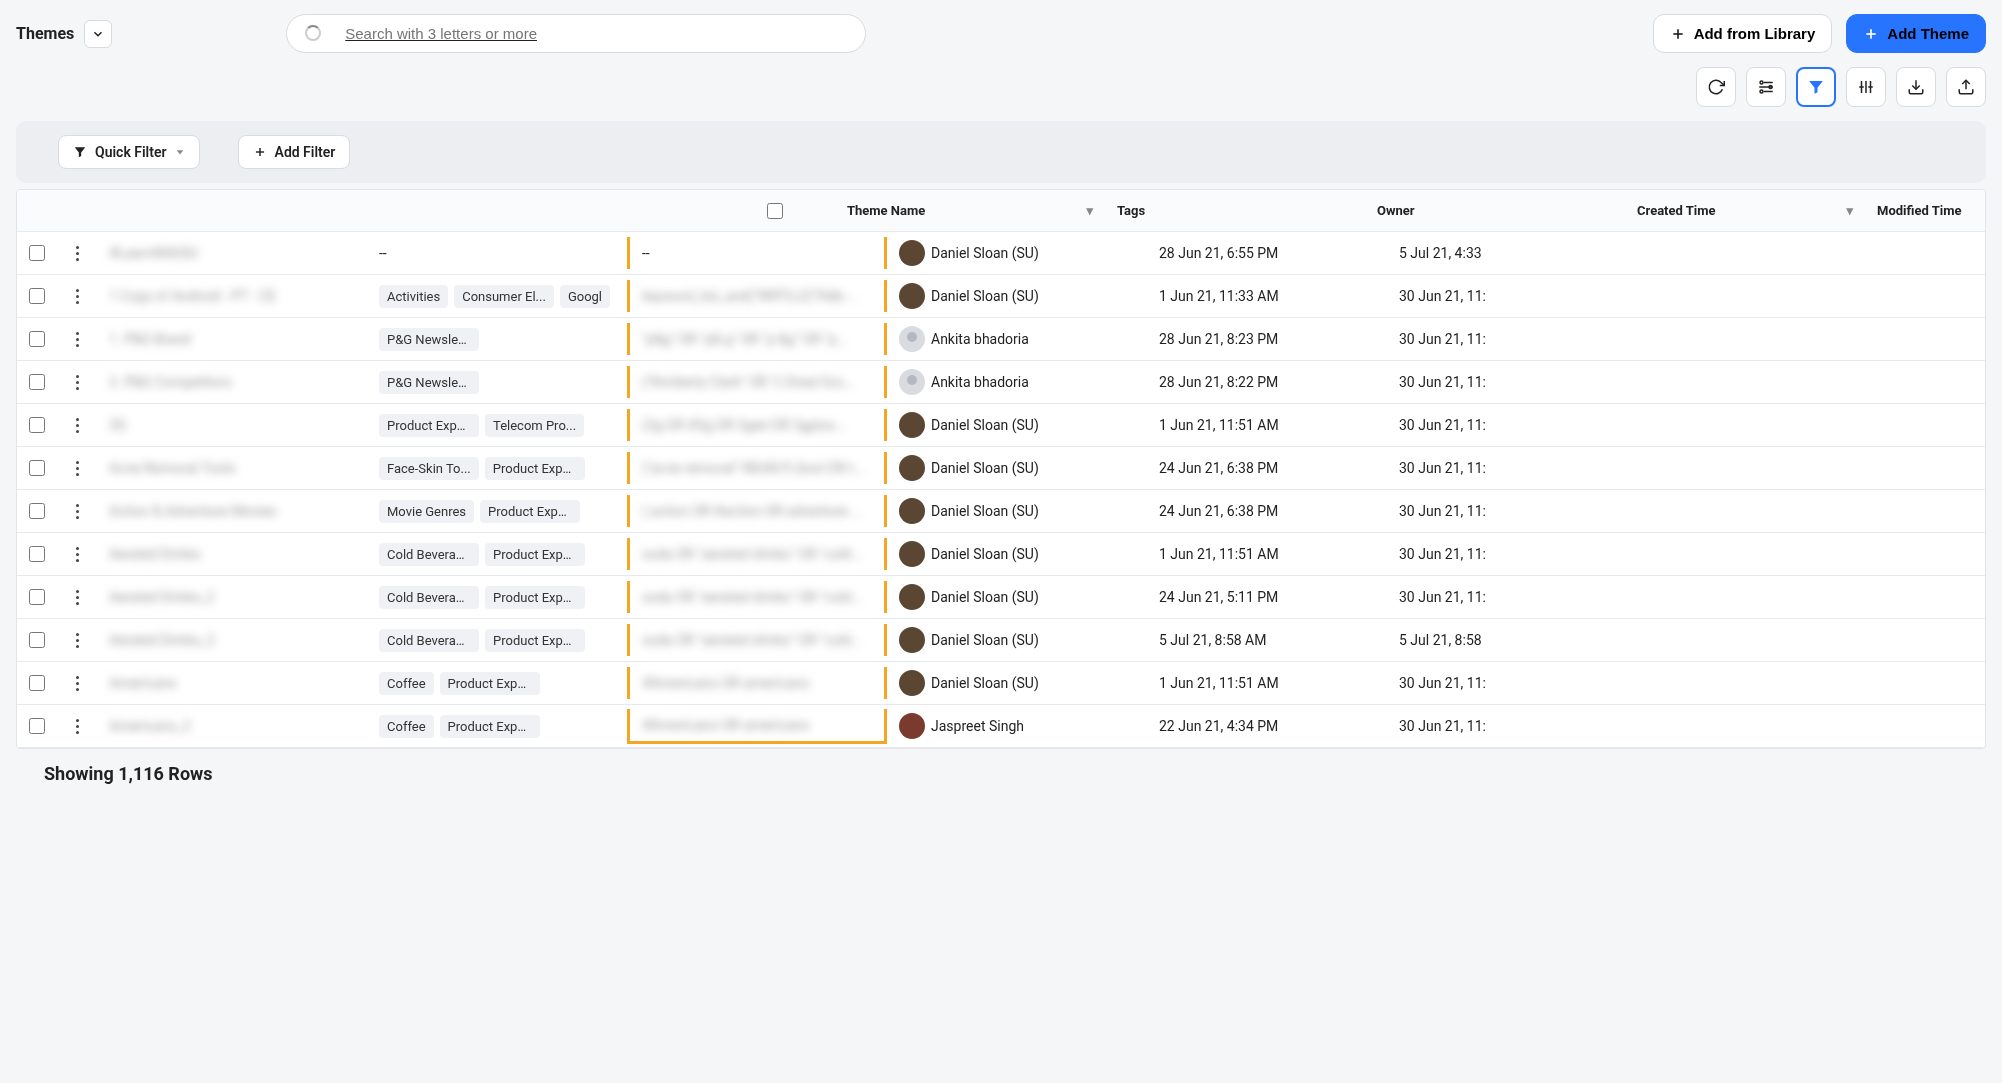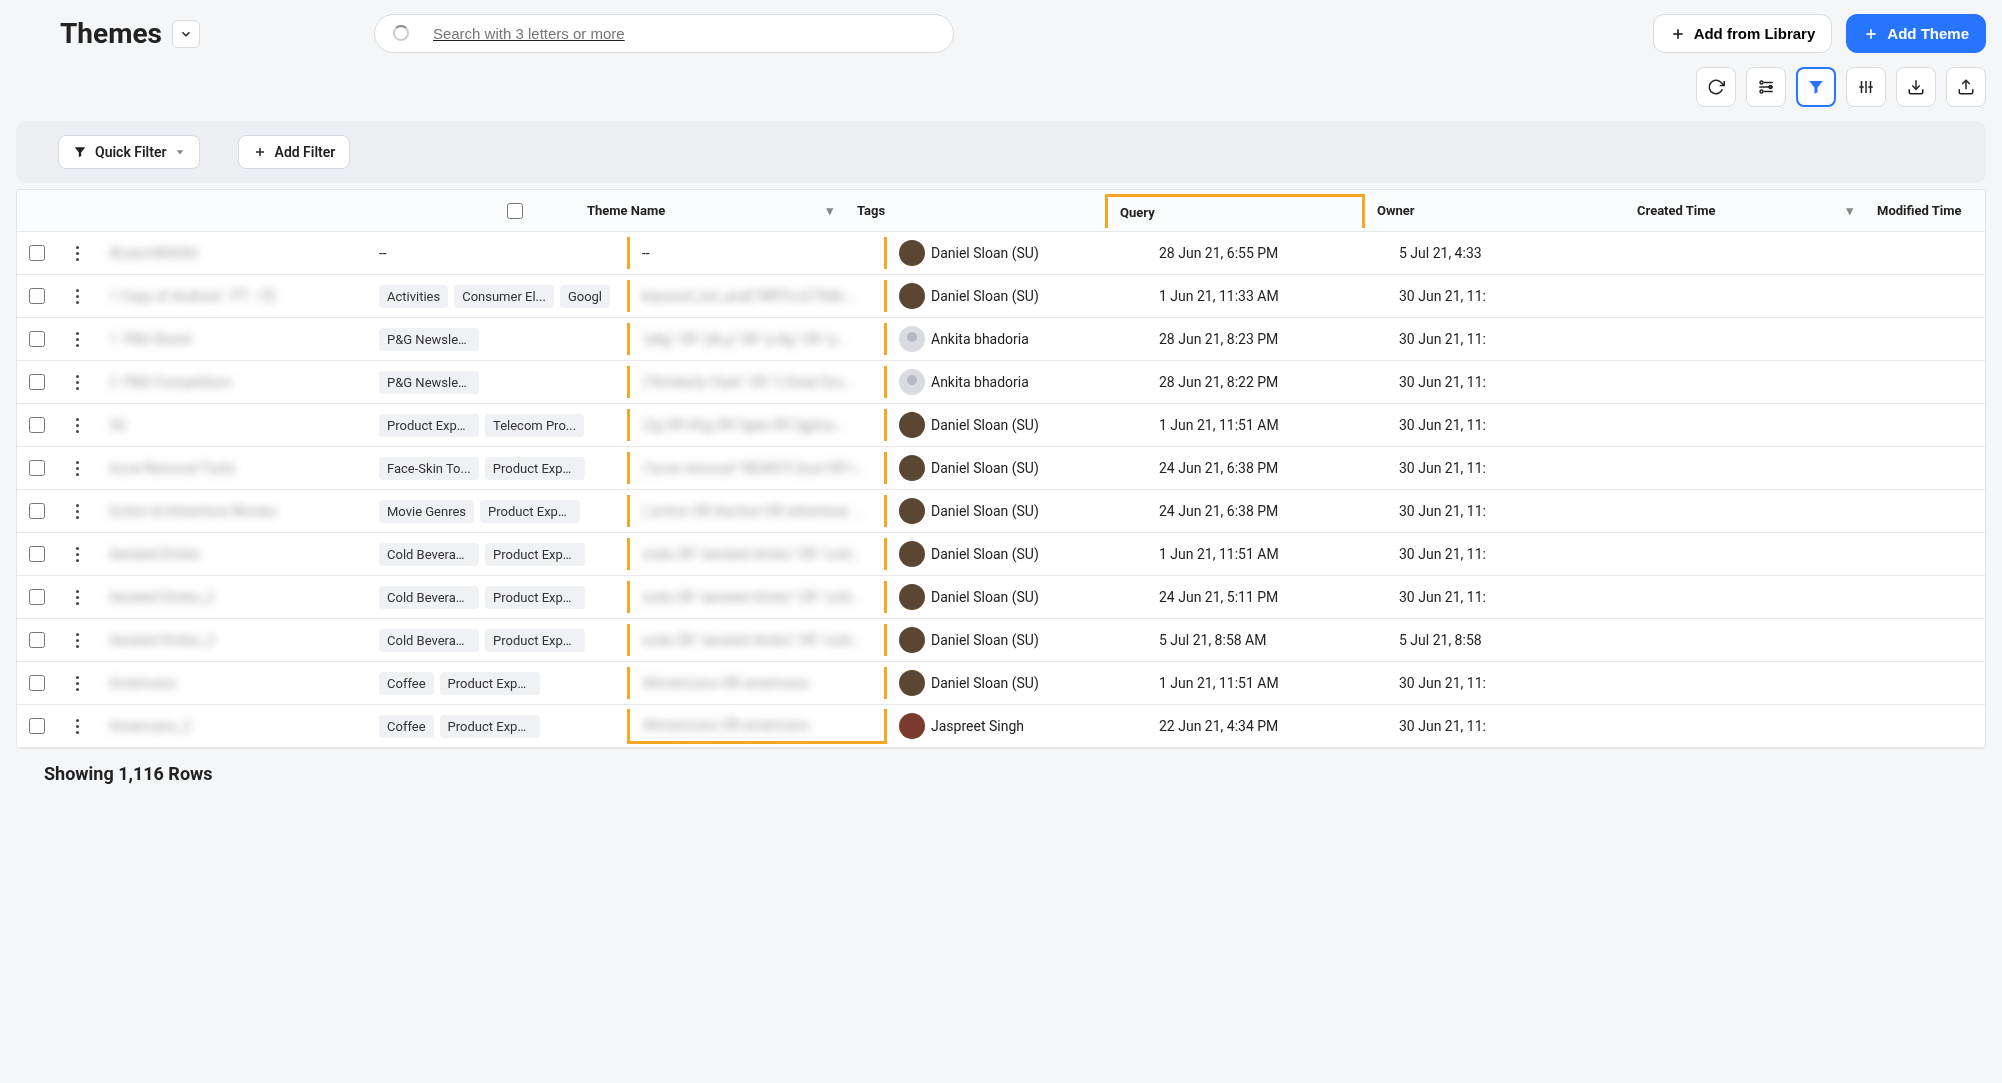--- a/index.html
+++ b/index.html
@@ -1,27 +1,27 @@
 <!DOCTYPE html>
 <html><head>
 <meta charset="utf-8">
 <style>
 * { box-sizing: border-box; margin: 0; padding: 0; }
 body { font-family: -apple-system, BlinkMacSystemFont, "Segoe UI", Roboto, sans-serif; background: #f5f6f8; color: #222; font-size: 14px; }
 .container { padding: 14px 16px; }
 .top-bar { display: flex; align-items: center; gap: 14px; margin-bottom: 14px; }
 .title-group { display: flex; align-items: center; gap: 10px; }
-.page-title { font-size: 28px; font-weight: 700; margin-left: 44px; }
+.page-title { font-size: 16px; font-weight: 700; }
 .chev-btn { width: 28px; height: 28px; border: 1px solid #d9dbe1; border-radius: 6px; background: #fff; display:flex; align-items:center; justify-content:center; cursor:pointer; }
 .spacer-flex { flex: 1; }
 .search-wrap { flex: 0 0 580px; display:flex; gap:24px; background:#fff; border:1px solid #d9dbe1; border-radius: 30px; padding: 10px 18px; margin-left: 160px; text-decoration: underline;}
 .search-wrap input { border:none; outline:none; flex:1; font-size:15px; color:#666; }
 .spinner { width:16px; height:16px; border:2px solid #ccc; border-top-color:#888; border-radius:50%; }
 .btn { display:flex; align-items:center; gap:8px; padding:10px 16px; border-radius:11px; font-weight:600; font-size:15px; cursor:pointer; border:1px solid #d9dbe1; background:#fff; }
-.btn-primary { background:#2774ff; border-color:#2774ff; color:#ffffff; }
+.btn-primary { background:#2774ff; border-color:#2774ff; color:#000000; }
 .toolbar-row2 { display:flex; justify-content:flex-end; gap:10px; margin-bottom:14px; }
 .icon-btn { width:40px; height:40px; border:1px solid #d9dbe1; border-radius:8px; background:#fff; display:flex; align-items:center; justify-content:center; cursor:pointer; }
 .icon-btn.active { border:2px solid #2774ff; color:#2774ff; }
 .filter-bar { background:#eceef2; border-radius:10px; padding:14px; display:flex; gap:10px; margin-bottom:6px; }
 .filter-btn { display:flex; align-items:center; gap:8px; padding:8px 14px; border:1px solid #d9dbe1; border-radius:8px; background:#fff; font-weight:600; cursor:pointer;margin-left:28px; }
 .table-wrap { background:#fff; border:1px solid #e2e4ea; border-radius:4px; overflow:hidden; }
 .thead, .trow { display:flex; border-bottom:1px solid #e7e9ef; align-items:center; min-height:42px; }
 .thead { background:#fafbfc; font-weight:700; font-size:13px; color:#222;justify-content:flex-end; }
 .cell { padding:8px 12px; overflow:hidden; white-space:nowrap; text-overflow:ellipsis; display:flex; align-items:center; gap:6px; }
 .c-chk { flex:0 0 40px; justify-content:center; }
@@ -156,21 +156,20 @@
     <div class="thead">
       <div class="cell c-chk">
           <input type="checkbox" style="">
         </div>
       <div class="cell c-act"></div>
       <div class="cell c-name">
         <span>Theme Name</span>
         <span class="sort-ic">▾</span>
       </div>
       <div class="cell c-tags">Tags</div>
-      <div class="cell c-query hl">Query</div>
       <div class="cell c-owner">Owner</div>
       <div class="cell c-created">
         <span>Created Time</span>
         <span class="sort-ic">▾</span>
       </div>
       <div class="cell c-modified">Modified Time</div>
     </div>
     <div id="tbody">
         <div class="trow">
           <div class="cell c-chk">

